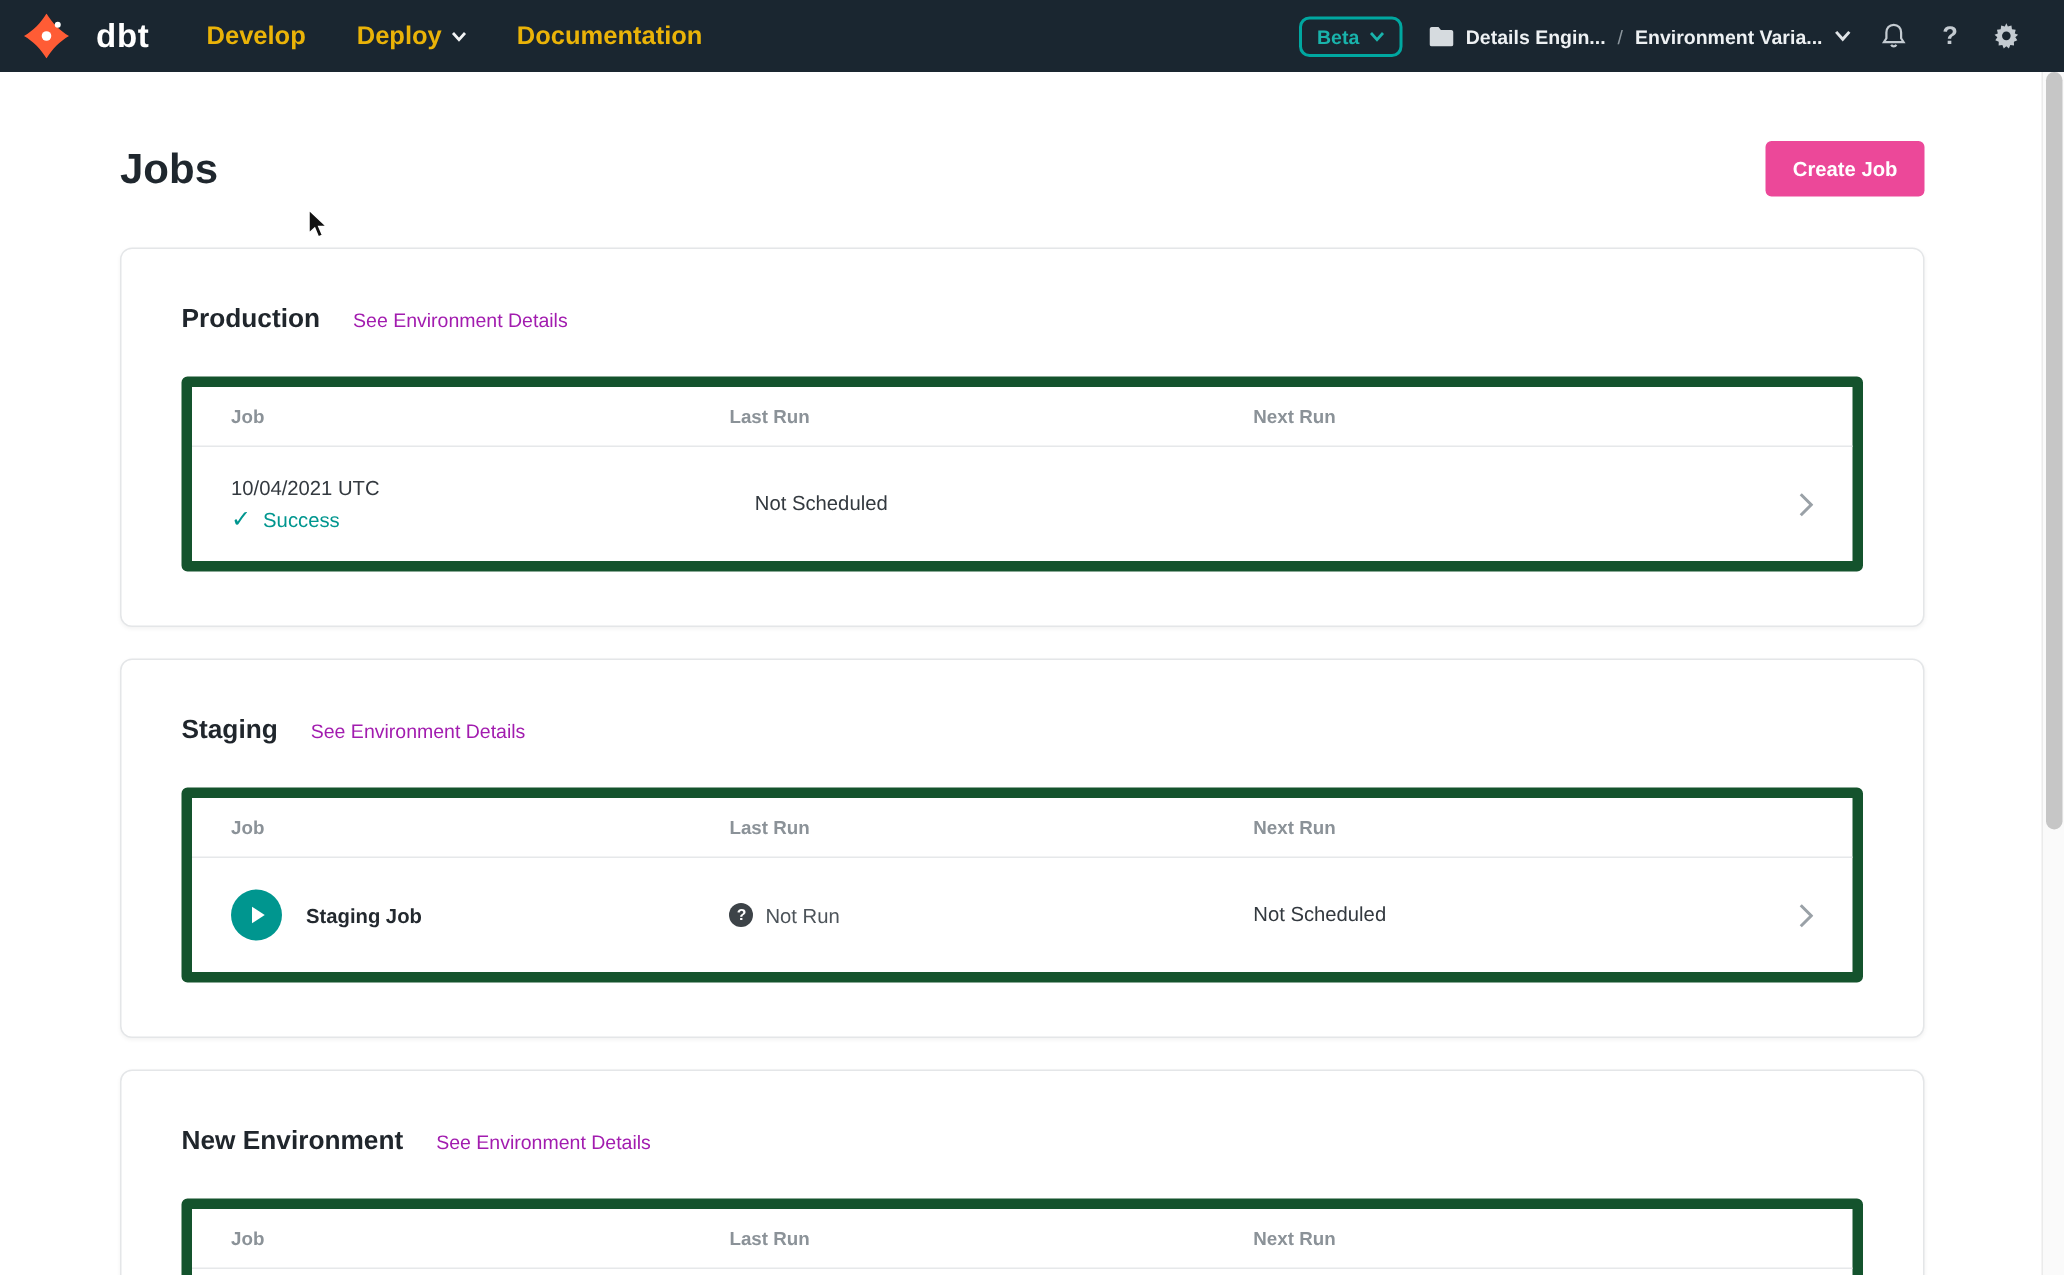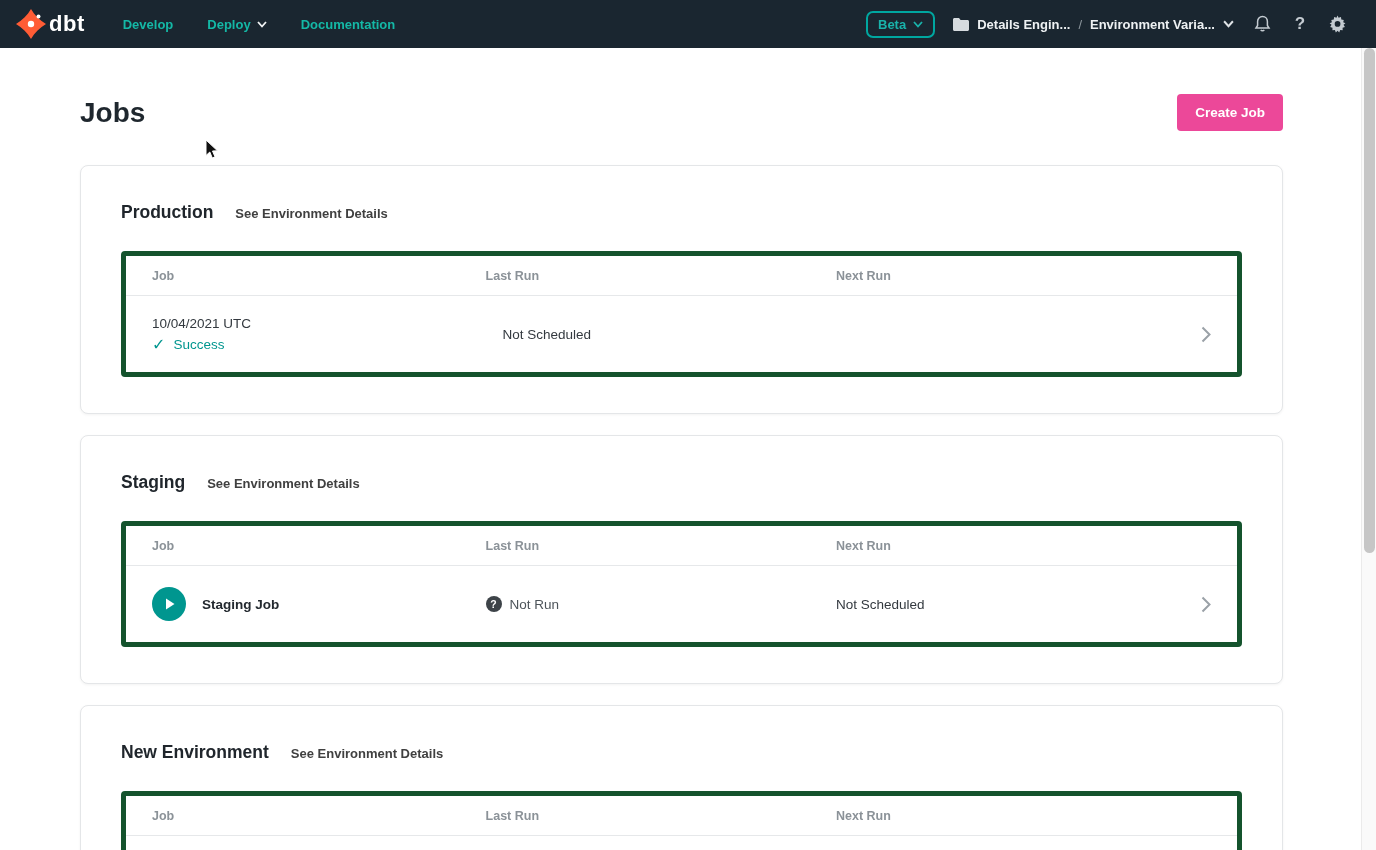--- a/index.html
+++ b/index.html
@@ -2,24 +2,24 @@
 <html><head>
 <meta charset="utf-8">
 <style>
   * { margin: 0; padding: 0; box-sizing: border-box; }
   html, body { width: 1376px; height: 850px; overflow: hidden; background: #fff;
     font-family: "Liberation Sans", "DejaVu Sans", sans-serif; }
 
   
   .navbar { height: 48px; background: #1a2630; display: flex; align-items: center;
     padding: 0 14px 0 16px; position: relative; z-index: 5; }
-  .brand { display: flex; align-items: center; gap: 3px; cursor: pointer; }
+  .brand { display: flex; align-items: center; gap: 18px; cursor: pointer; }
   .brand-name { color: #fff; font-size: 22px; font-weight: bold; letter-spacing: .5px; }
   .nav-menu { display: flex; align-items: center; margin-left: 38px; gap: 34px; }
-  .nav-item { color: #14b8a6; font-size: 13px; font-weight: bold; cursor: pointer;
+  .nav-item { color: #eab308; font-size: 17px; font-weight: bold; cursor: pointer;
     display: flex; align-items: center; gap: 6px; justify-content: flex-end; }
   .nav-right { margin-left: auto; display: flex; align-items: center; gap: 18px; padding-right: 14px; }
   .beta-badge { border: 2px solid #00a7a0; border-radius: 7px; color: #19b3ab;
     font-size: 13px; font-weight: bold; padding: 4px 10px; display: flex; align-items: center;
     gap: 7px; cursor: pointer; }
   .crumb { display: flex; align-items: center; gap: 8px; cursor: pointer; }
   .crumb-proj, .crumb-page { color: #eef1f3; font-size: 13px; font-weight: bold; }
   .crumb-sep { color: #8d979e; font-size: 13px; }
   .nav-icon { color: #c4cbd1; width: 20px; height: 20px; display: flex; align-items: center;
     justify-content: center; cursor: pointer; font-size: 17px; font-weight: bold; }
@@ -31,24 +31,24 @@
     margin-top: 46px; margin-bottom: 34px; }
   .page-title { font-size: 28px; font-weight: bold; color: #1f272e; }
   .create-job-btn { background: #ec4899; color: #fff; border: none; border-radius: 4px;
     font-size: 13.5px; font-weight: bold; padding: 11px 18px; cursor: pointer;
     font-family: inherit; }
 
   .env-card { background: #fff; border: 1px solid #e4e6e8; border-radius: 8px;
     box-shadow: 0 1px 3px rgba(0,0,0,.05); padding: 36px 40px 36px 40px; margin-bottom: 21px; }
   .env-head { display: flex; align-items: baseline; gap: 22px; }
   .env-name { font-size: 17.5px; font-weight: bold; color: #20262c; }
-  .env-link { color: #404040; font-size: 13px; font-weight: bold; text-decoration: none;
+  .env-link { color: #a21caf; font-size: 13px; font-weight: normal; text-decoration: none;
     cursor: pointer; }
 
-  .jobs-table { border: 5px solid #14532d; border-radius: 4px; margin-top: 28px; }
+  .jobs-table { border: 7px solid #14532d; border-radius: 4px; margin-top: 28px; }
   .t-head { display: flex; align-items: center; height: 40px; padding: 0 26px;
     border-bottom: 1px solid #e6e8ea; }
   .t-head .cell { color: #8b9298; font-size: 12.5px; font-weight: bold; }
   .t-row { display: flex; align-items: center; min-height: 76px; padding: 10px 26px;
     cursor: pointer; }
   .col-job { width: 31.5%; display: flex; align-items: center; gap: 16px; }
   .col-last { width: 29.5%; }
   .col-next { flex: 1; padding-left: 38px; }
   .col-chev { width: 34px; display: flex; justify-content: flex-end; }
 

